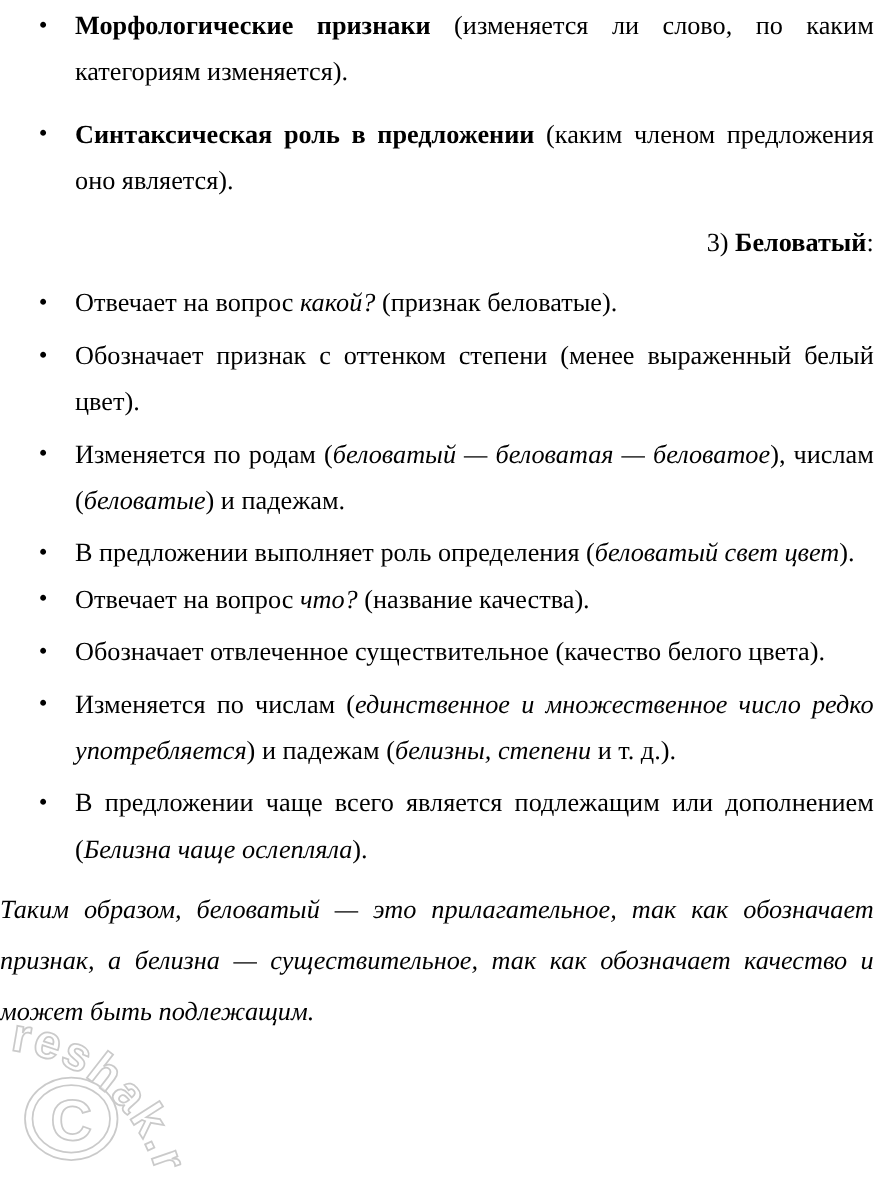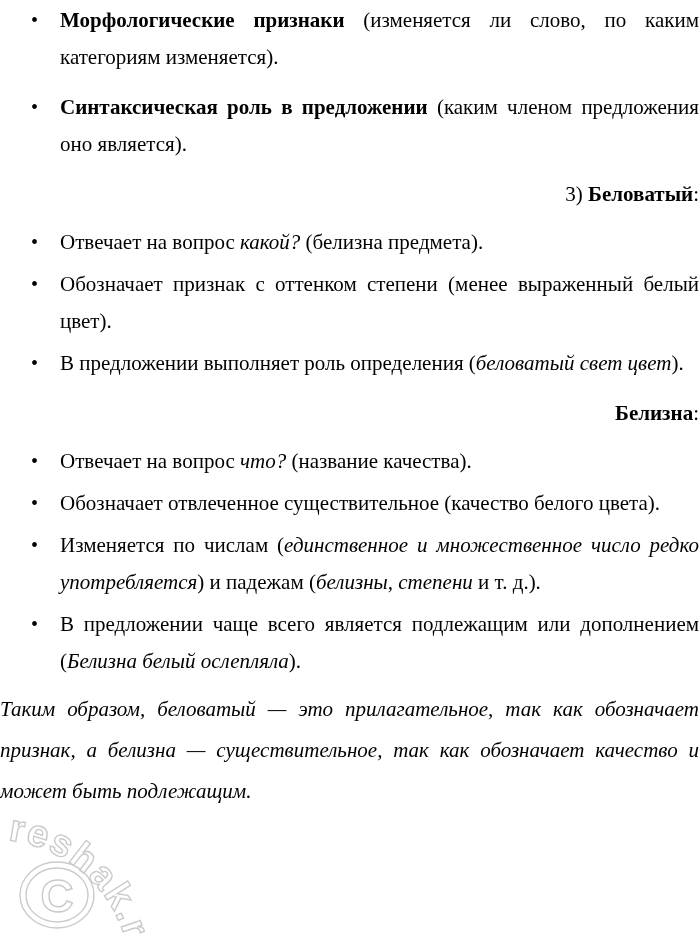--- a/index.html
+++ b/index.html
@@ -83,32 +83,32 @@
   <div class="doc">
 
     <ul class="blist top-list">
       <li><span class="seg-b">Морфологические признаки</span><span class="seg-n"> (изменяется ли слово, по каким категориям изменяется).</span></li>
       <li><span class="seg-b">Синтаксическая роль в предложении</span><span class="seg-n"> (каким членом предложения оно является).</span></li>
     </ul>
 
     <div class="heading"><span class="seg-n">3) </span><span class="seg-b">Беловатый</span><span class="seg-n">:</span></div>
 
     <ul class="blist sub-list">
-      <li><span class="seg-n">Отвечает на вопрос </span><span class="seg-i">какой?</span><span class="seg-n"> (белизна предмета).</span></li>
+      <li><span class="seg-n">Отвечает на вопрос </span><span class="seg-i">какой?</span><span class="seg-n"> (признак беловатые).</span></li>
       <li><span class="seg-n">Обозначает признак с оттенком степени (менее выраженный белый цвет).</span></li>
+      <li><span class="seg-n">Изменяется по родам (</span><span class="seg-i">беловатый — беловатая — беловатое</span><span class="seg-n">), числам (</span><span class="seg-i">беловатые</span><span class="seg-n">) и падежам.</span></li>
       <li><span class="seg-n">В предложении выполняет роль определения (</span><span class="seg-i">беловатый свет цвет</span><span class="seg-n">).</span></li>
     </ul>
 
-    <div class="heading"><span class="seg-b">Белизна</span><span class="seg-n">:</span></div>
 
     <ul class="blist sub-list">
       <li><span class="seg-n">Отвечает на вопрос </span><span class="seg-i">что?</span><span class="seg-n"> (название качества).</span></li>
       <li><span class="seg-n">Обозначает отвлеченное существительное (качество белого цвета).</span></li>
       <li><span class="seg-n">Изменяется по числам (</span><span class="seg-i">единственное и множественное число редко употребляется</span><span class="seg-n">) и падежам (</span><span class="seg-i">белизны, степени</span><span class="seg-n"> и т. д.).</span></li>
-      <li><span class="seg-n">В предложении чаще всего является подлежащим или дополнением (</span><span class="seg-i">Белизна белый ослепляла</span><span class="seg-n">).</span></li>
+      <li><span class="seg-n">В предложении чаще всего является подлежащим или дополнением (</span><span class="seg-i">Белизна чаще ослепляла</span><span class="seg-n">).</span></li>
     </ul>
 
     <p class="conclusion">Таким образом, беловатый — это прилагательное, так как обозначает признак, а белизна — существительное, так как обозначает качество и может быть подлежащим.</p>
 
   </div>
 
   <svg class="watermark" viewBox="0 0 190 220" aria-hidden="true">
     <defs>
       <path id="wm-arc" d="M 6 108 A 138 138 0 0 1 128 218" fill="none"></path>
     </defs>

